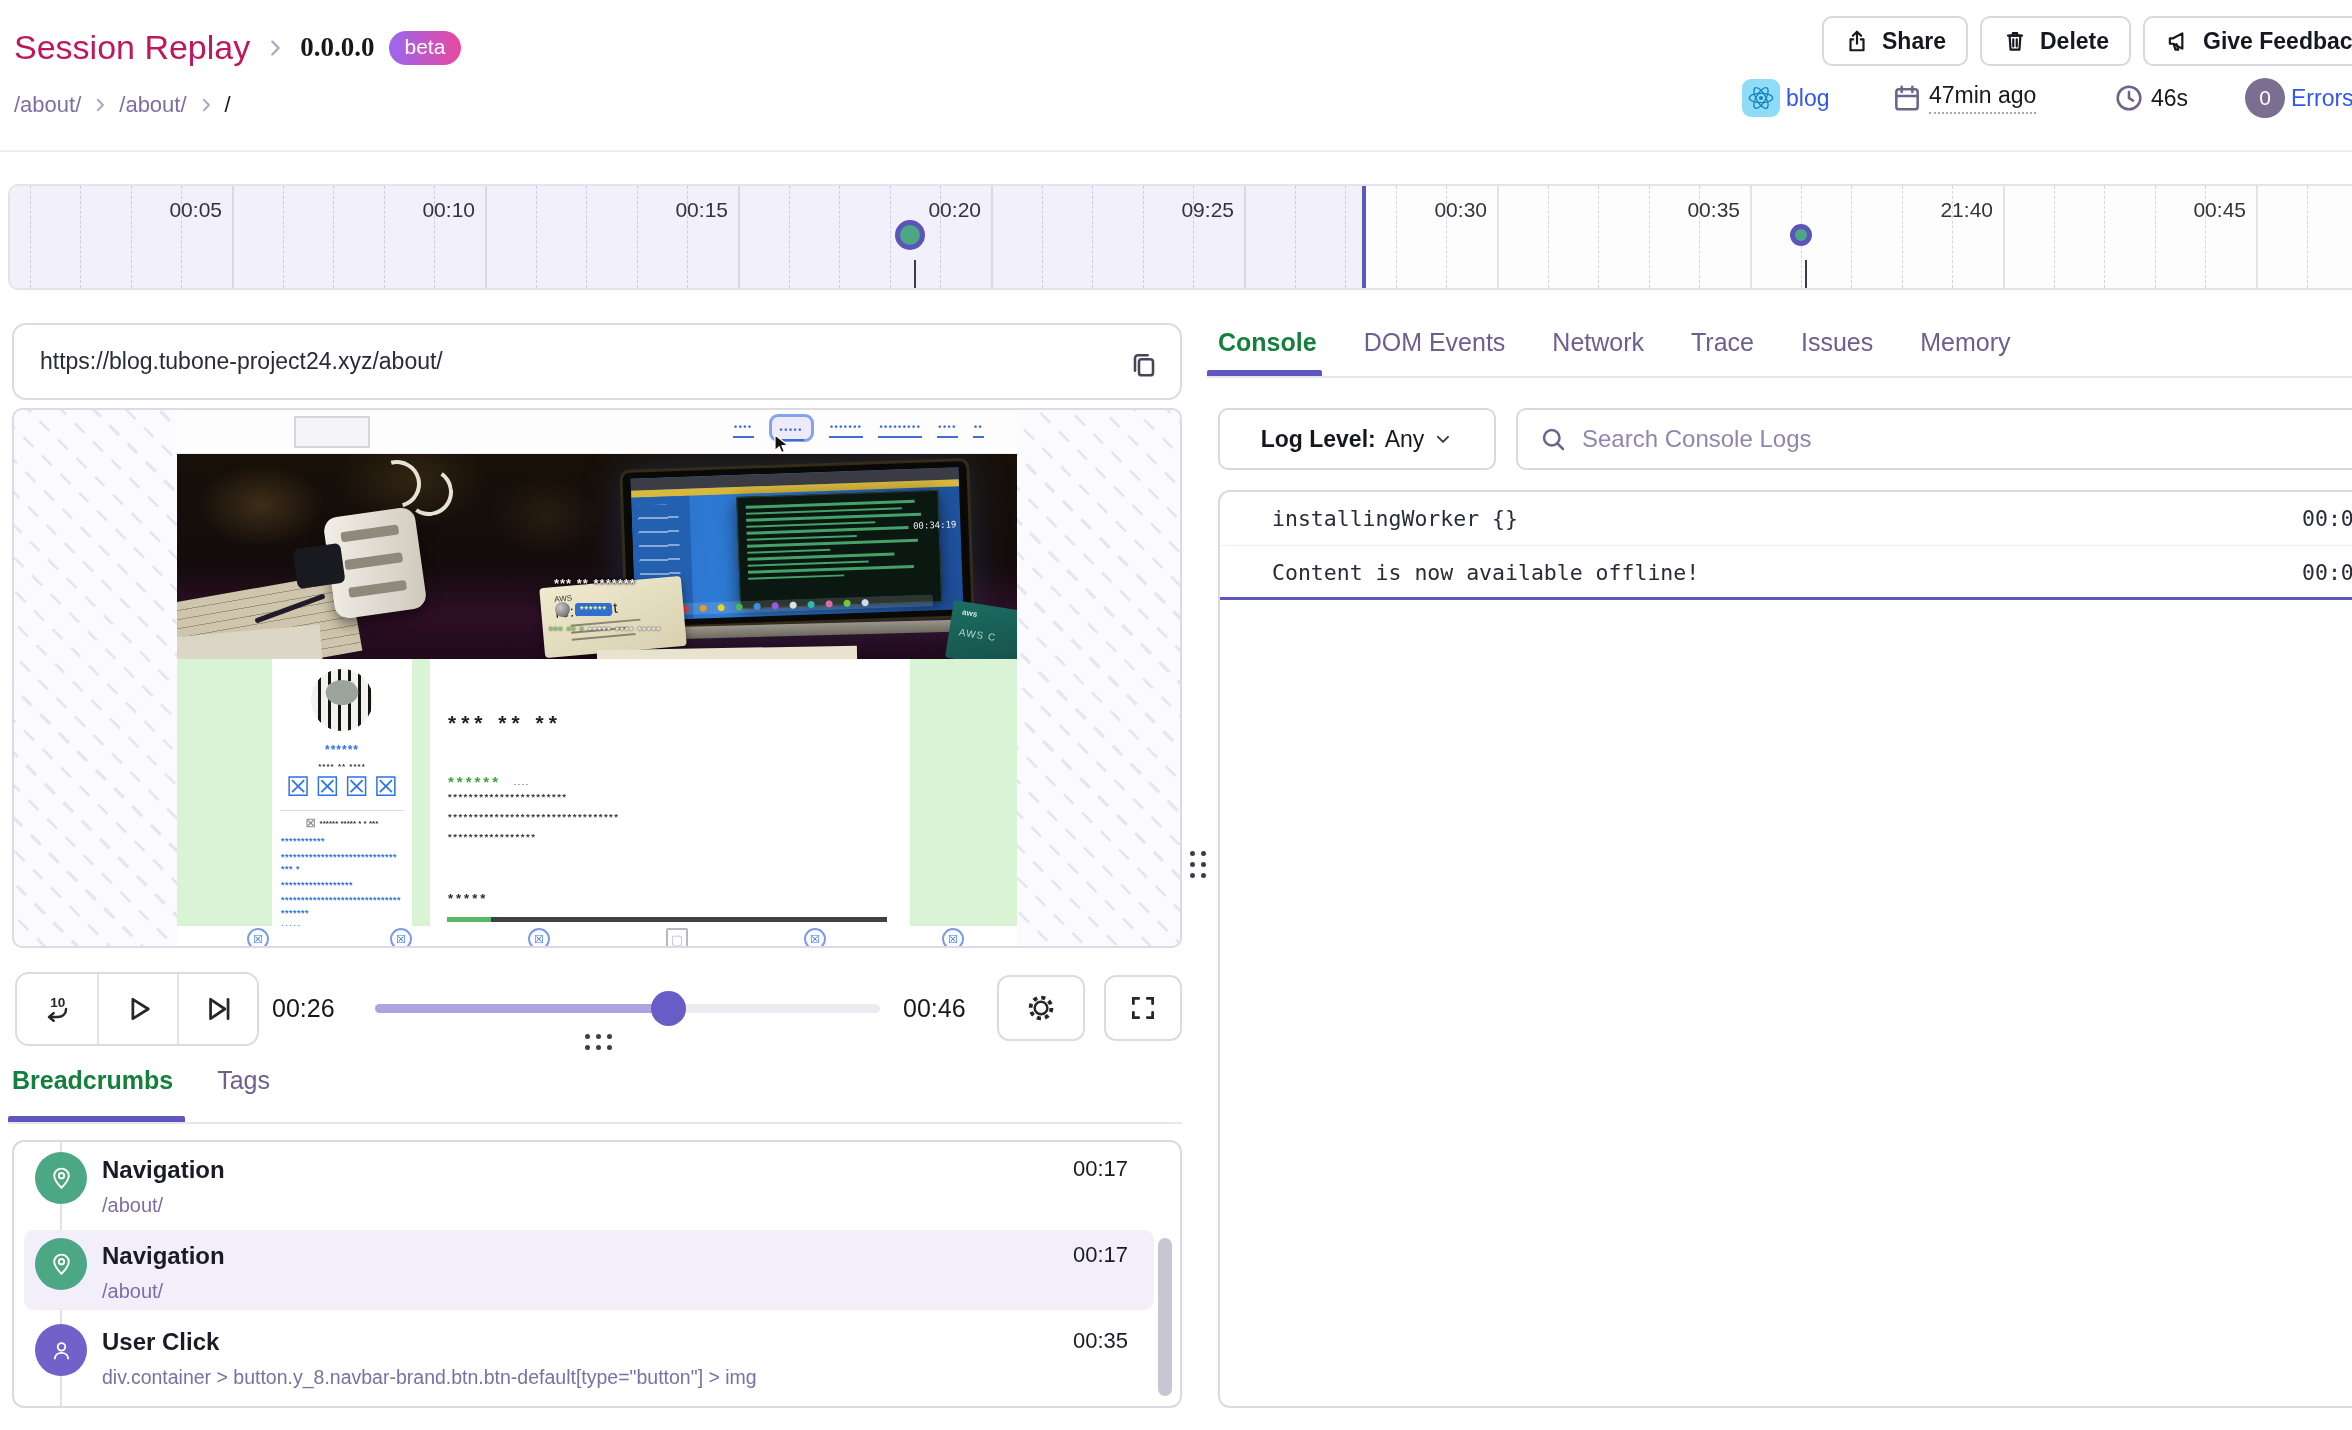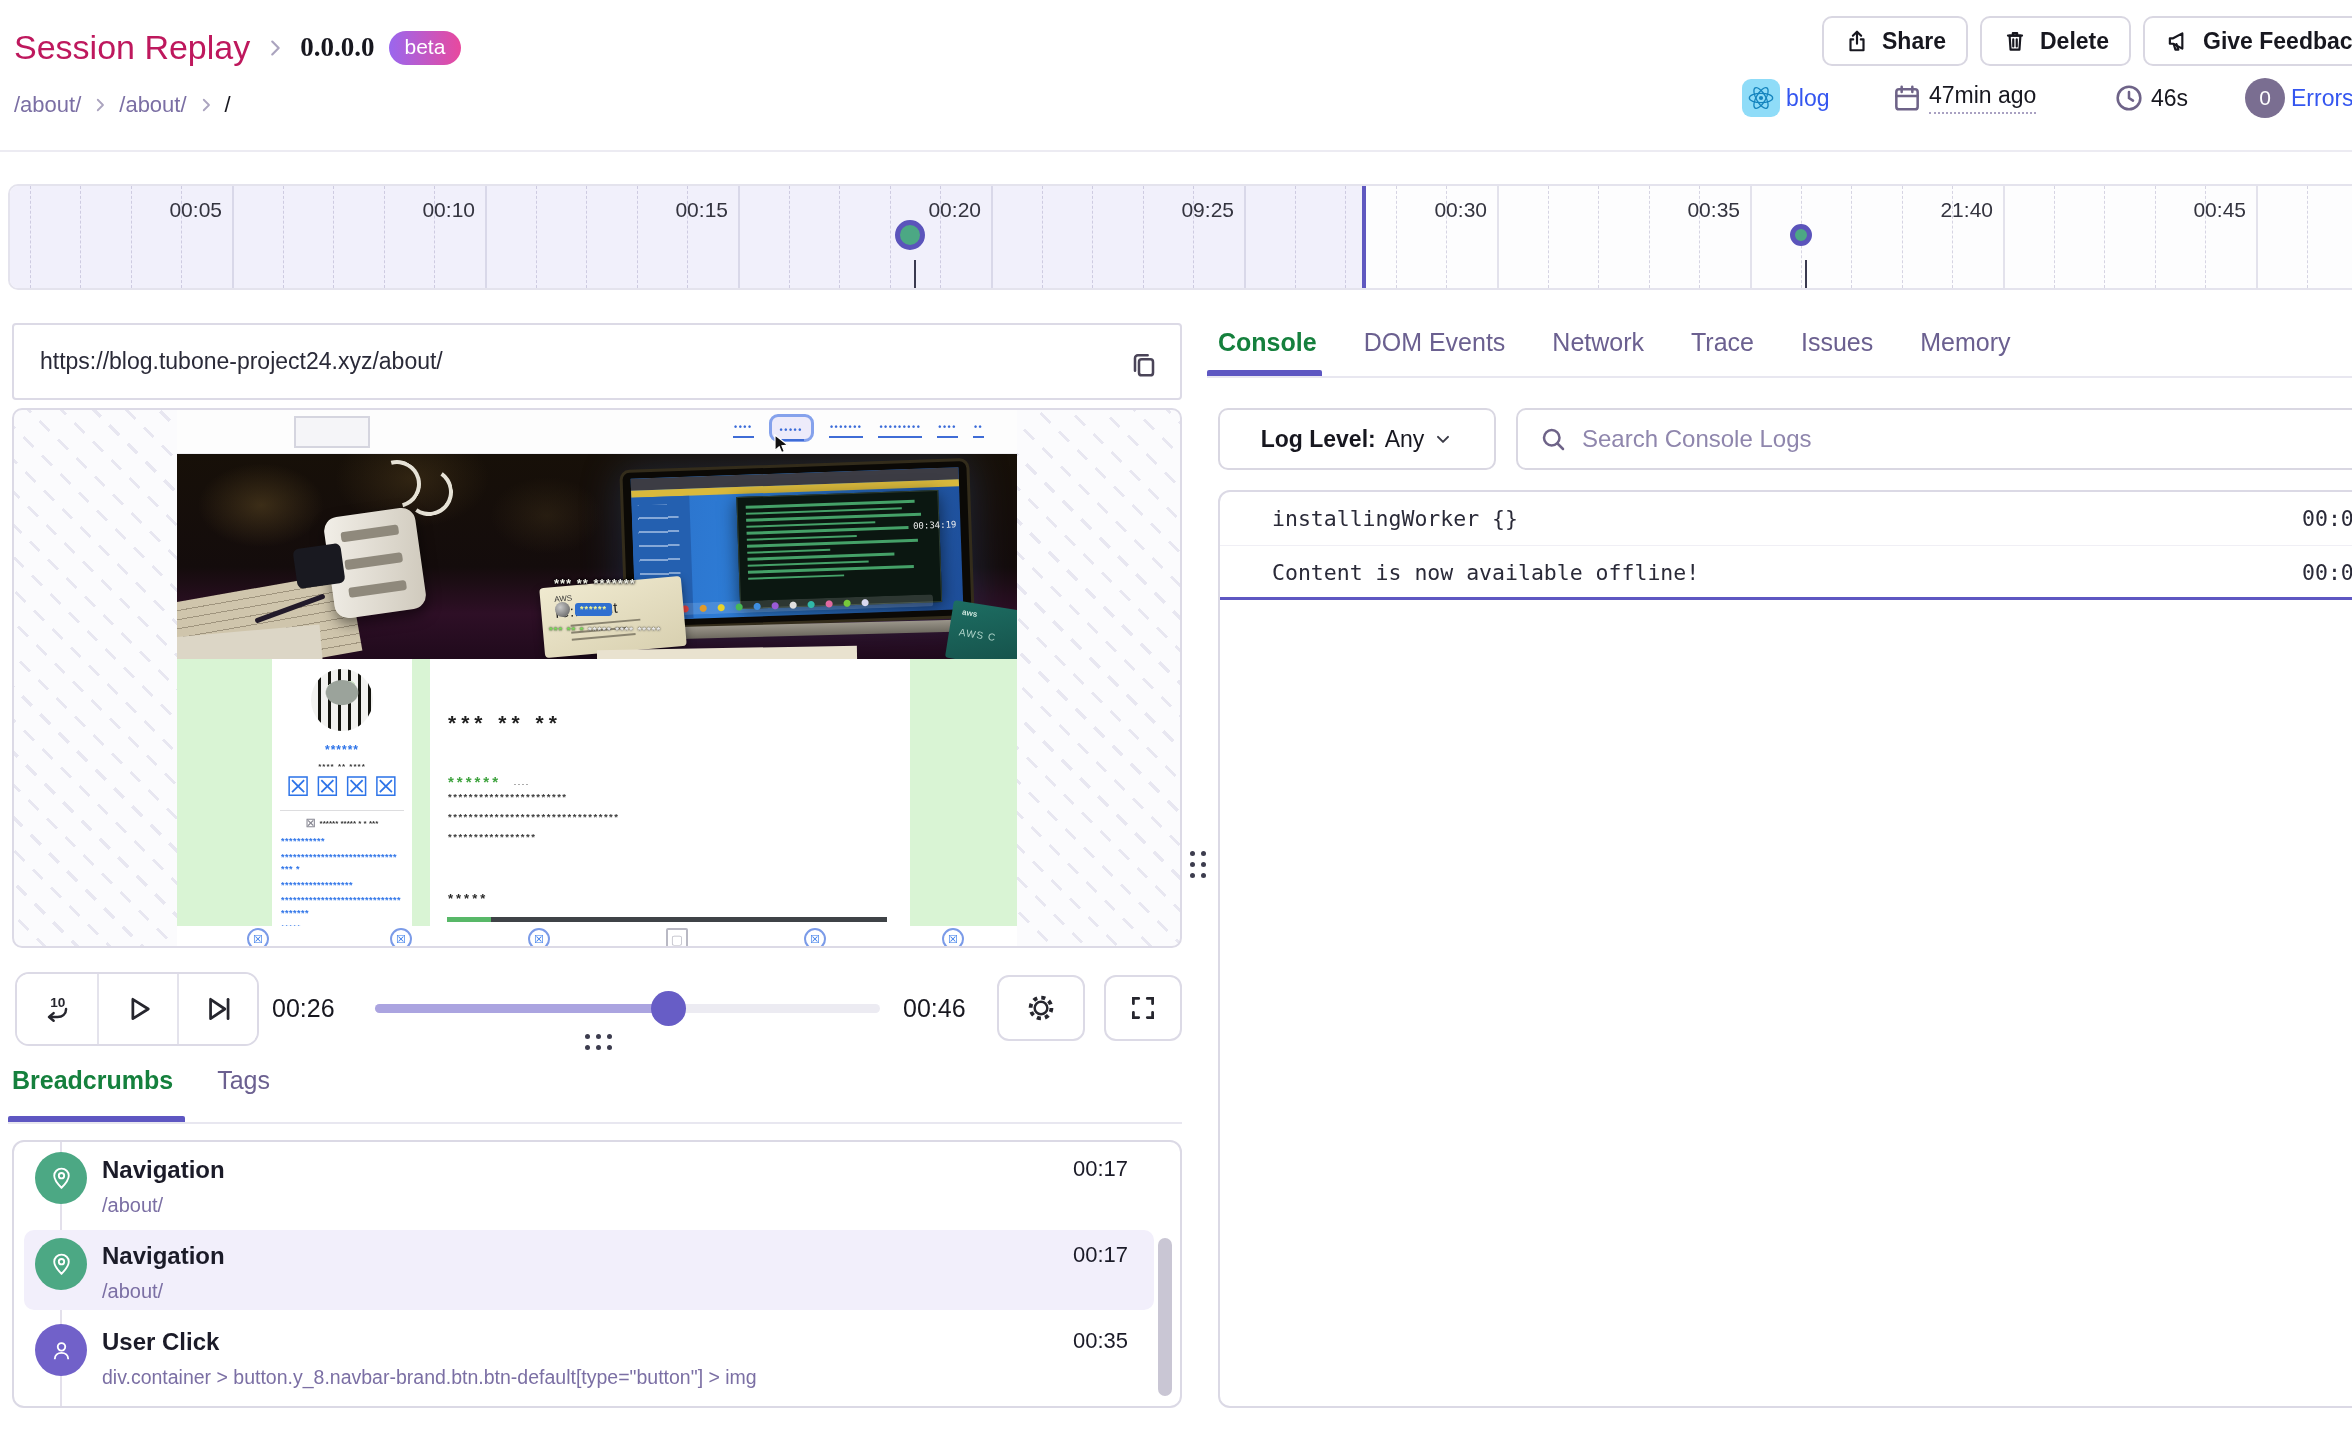--- a/index.html
+++ b/index.html
@@ -36,21 +36,21 @@
   .tick-minor { position:absolute; top:0; bottom:0; border-left:1px dashed rgba(125,120,165,.30); }
   .tick-major { position:absolute; top:0; bottom:0; border-left:2px solid rgba(125,120,165,.20); }
   .tick-label { position:absolute; top:12px; width:110px; text-align:right;
     font-size:21px; color:#34343F; }
   #tl-playhead { position:absolute; top:0; bottom:0; width:4px; background:#5F58C0; }
   .tl-marker { position:absolute; border-radius:50%; background:#4CA884; border:5px solid #5B54BB; }
   .tl-marker-tick { position:absolute; width:2px; height:28px; background:#3A3A50; }
 
   
   #url-bar { position:absolute; left:12px; top:323px; width:1170px; height:77px; background:#fff;
-    border:2px solid #DCDAE6; border-radius:4px; display:flex; align-items:center; }
+    border:2px solid #DCDAE6; border-radius:14px; display:flex; align-items:center; }
   #url-text { margin-left:26px; font-size:23px; color:#2A2A38; }
   #copy-btn { position:absolute; right:16px; top:18px; width:42px; height:42px;
     display:flex; align-items:center; justify-content:center; cursor:pointer; }
 
   
   #viewport { position:absolute; left:12px; top:408px; width:1170px; height:540px;
     border:2px solid #DCDAE6; border-radius:10px; overflow:hidden; background-color:#FBFBFD;
     background-image:
       repeating-linear-gradient(135deg, rgba(251,251,253,0) 0 14px, #FBFBFD 14px 26px),
       repeating-linear-gradient(45deg, transparent 0 20px, #E8E7F1 20px 23px); }

